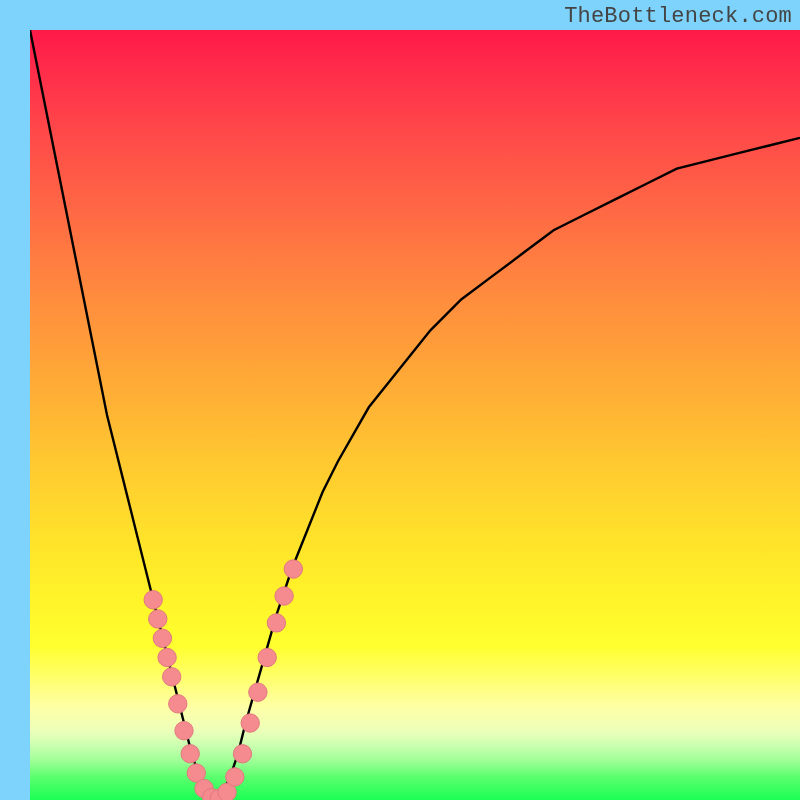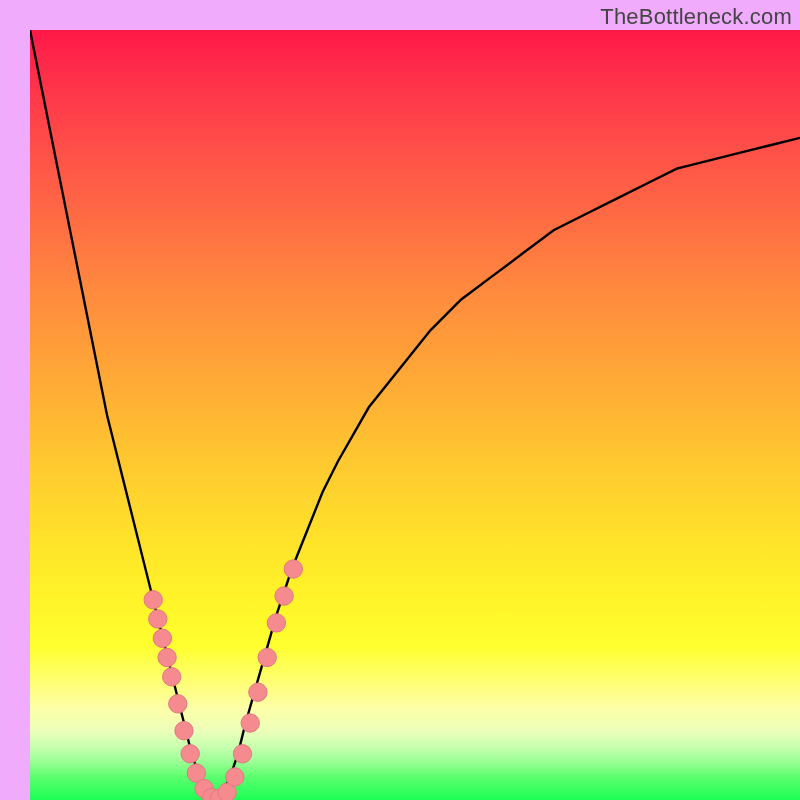--- a/index.html
+++ b/index.html
@@ -8,21 +8,22 @@
     width: 800px;
     height: 800px;
     overflow: hidden;
     background: #000;
     font-family: Arial, Helvetica, sans-serif;
   }
   .frame {
     position: relative;
     width: 800px;
     height: 800px;
-    background: #f0abfc;
+    background: #7dd3fc;
+    font-family: Liberation Mono, monospace;
   }
   .plot-area {
     position: absolute;
     left: 30px;
     top: 30px;
     width: 770px;
     height: 770px;
     
     background: linear-gradient(to bottom,
       #ff1948 0%,

